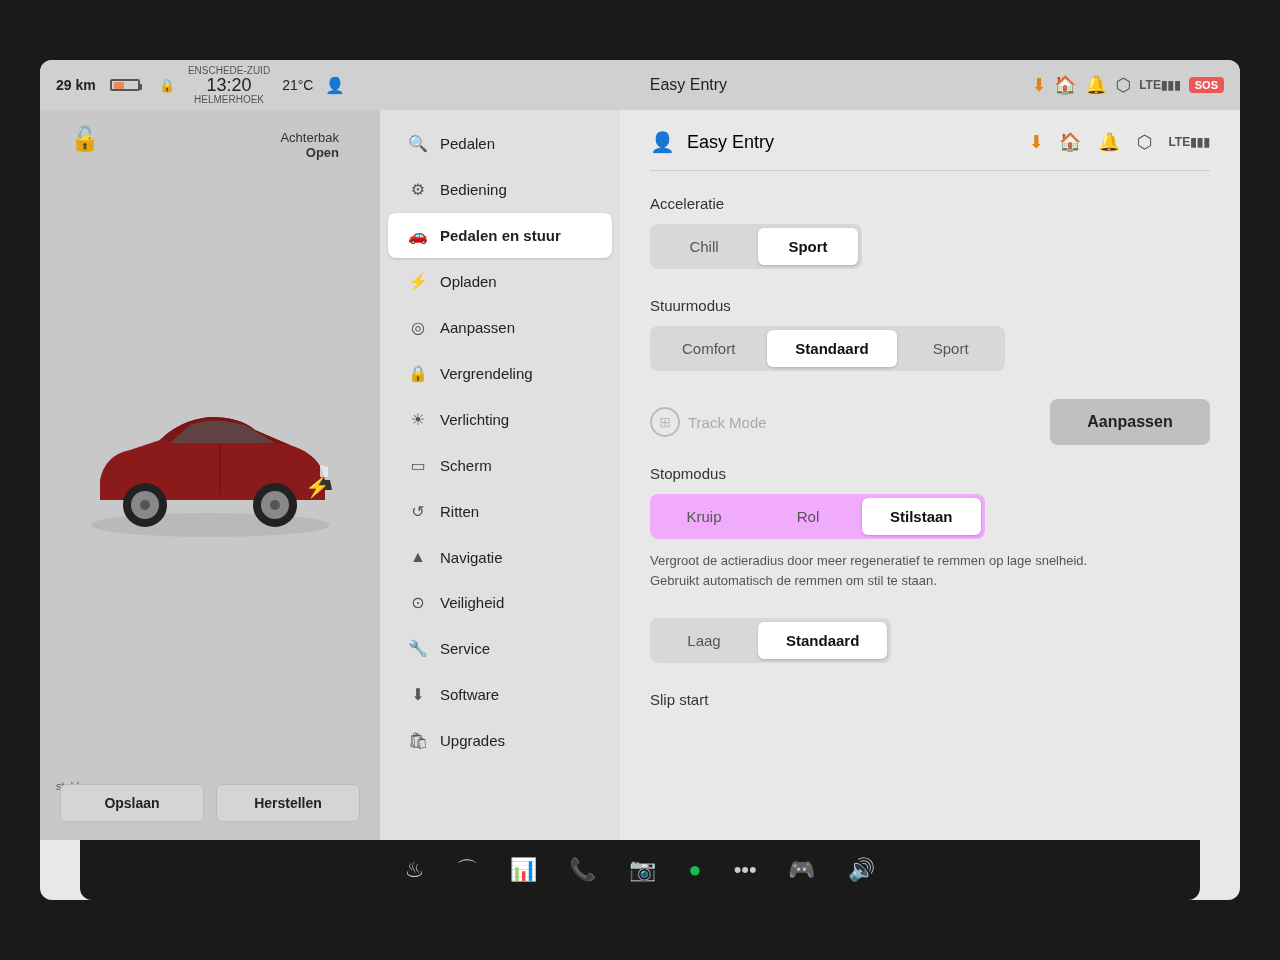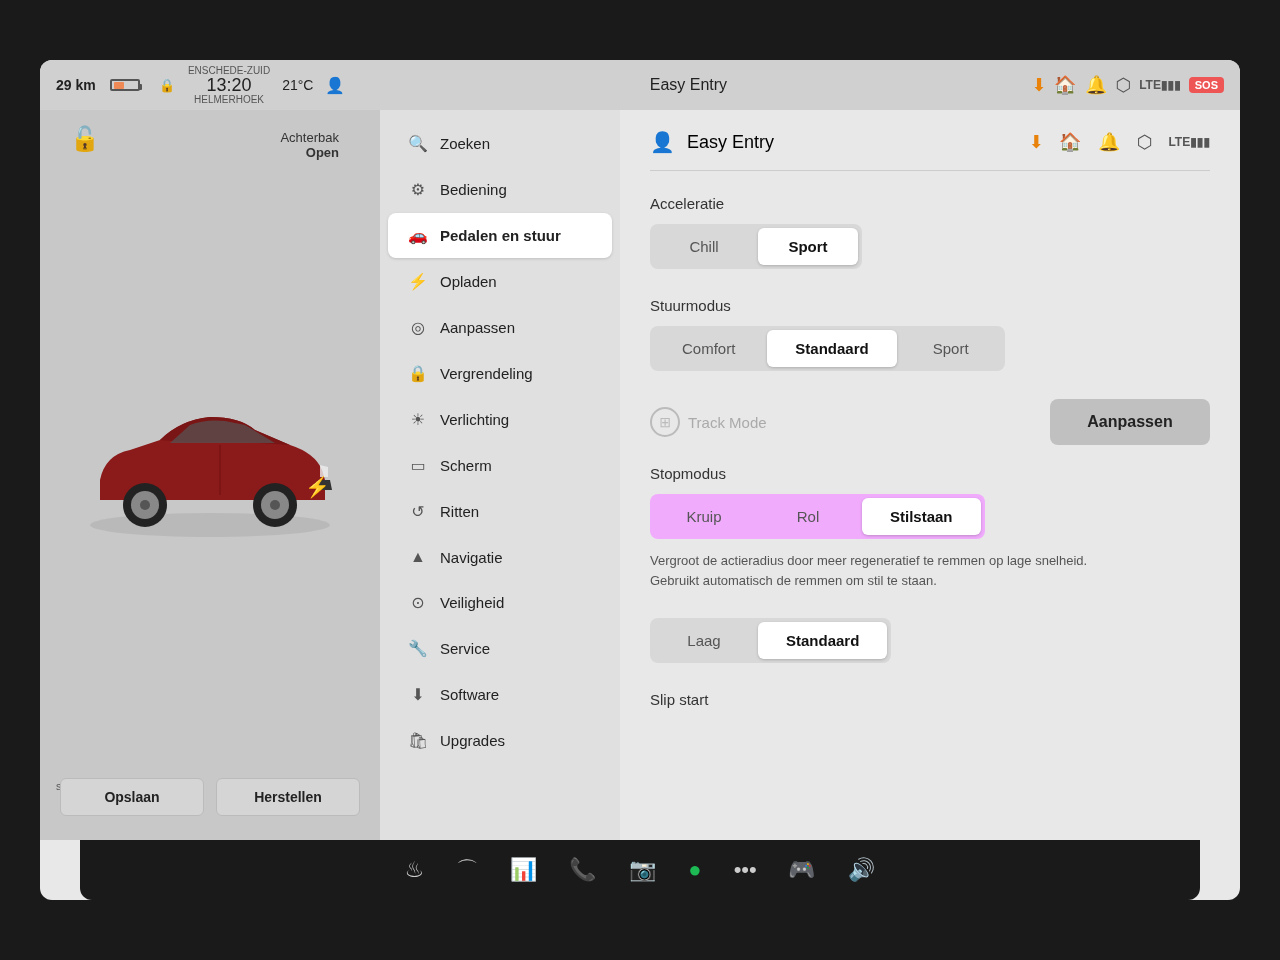--- a/index.html
+++ b/index.html
@@ -124,21 +124,21 @@
     .charging-icon {
       position: absolute;
       right: 20px;
       top: 50%;
       font-size: 20px;
       color: #e8a020;
     }
 
     .bottom-buttons {
       position: absolute;
-      bottom: 24px;
+      bottom: 18px;
       left: 0; right: 0;
       display: flex;
       justify-content: center;
       gap: 12px;
       padding: 0 20px;
     }
     .bottom-btn {
       flex: 1;
       padding: 10px 0;
       background: #d5d5d5;
@@ -384,21 +384,21 @@
       <div class="bottom-left-text">steld</div>
       <div class="bottom-buttons">
         <button class="bottom-btn">Opslaan</button>
         <button class="bottom-btn">Herstellen</button>
       </div>
     </div>
 
     <div class="sidebar">
       <div class="nav-item">
         <span class="nav-icon">🔍</span>
-        <span>Zoeken</span>
+        <span>Pedalen</span>
       </div>
       <div class="nav-item">
         <span class="nav-icon">⚙</span>
         <span>Bediening</span>
       </div>
       <div class="nav-item active">
         <span class="nav-icon">🚗</span>
         <span>Pedalen en stuur</span>
       </div>
       <div class="nav-item">

